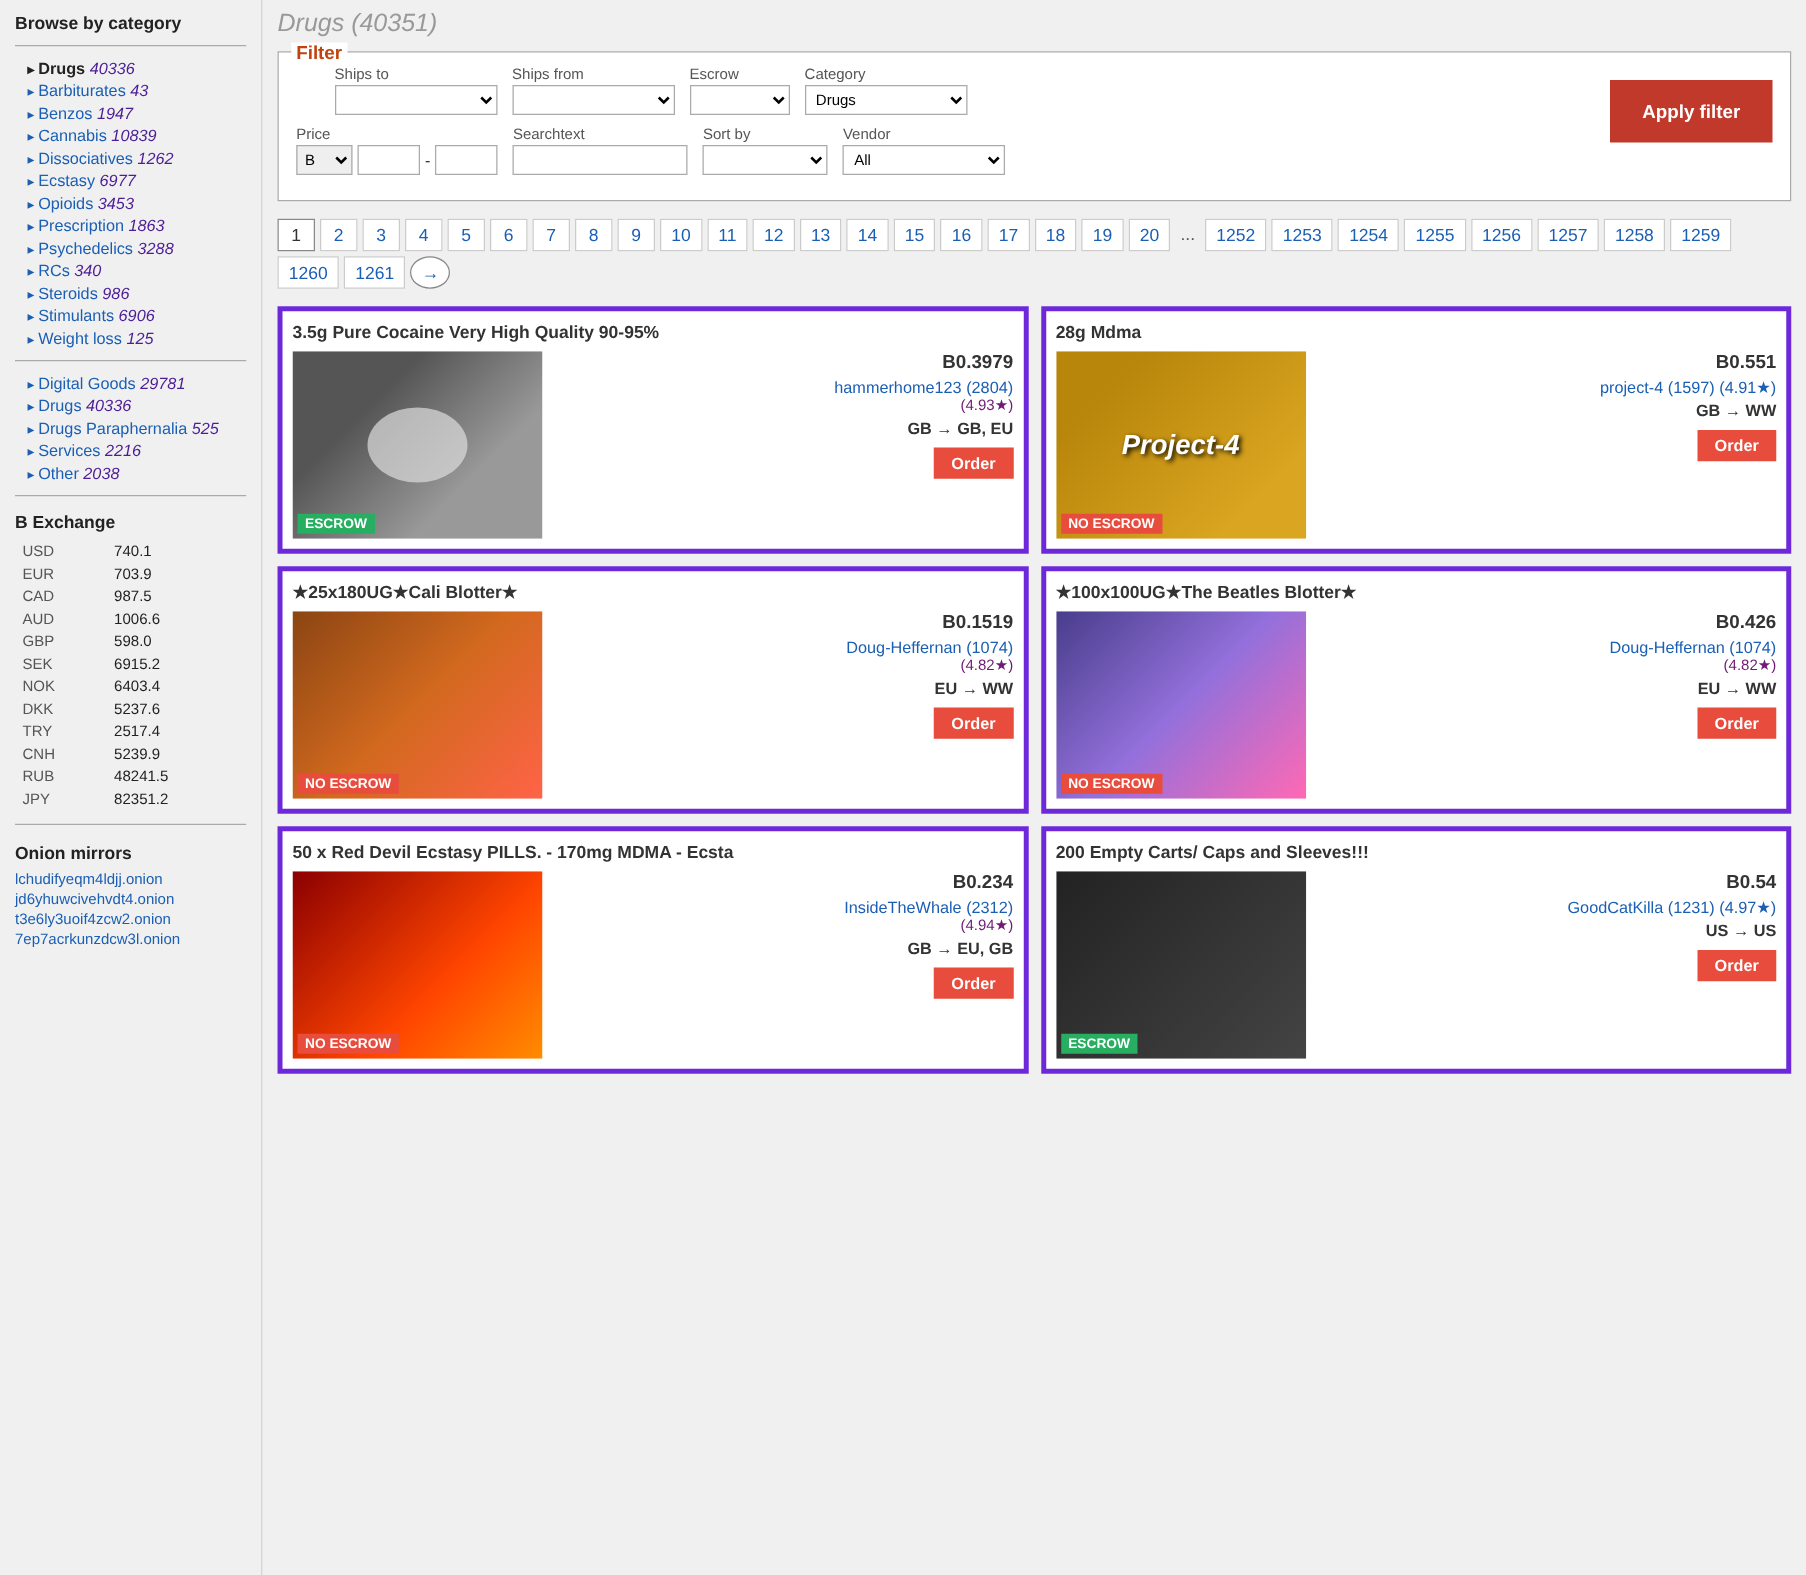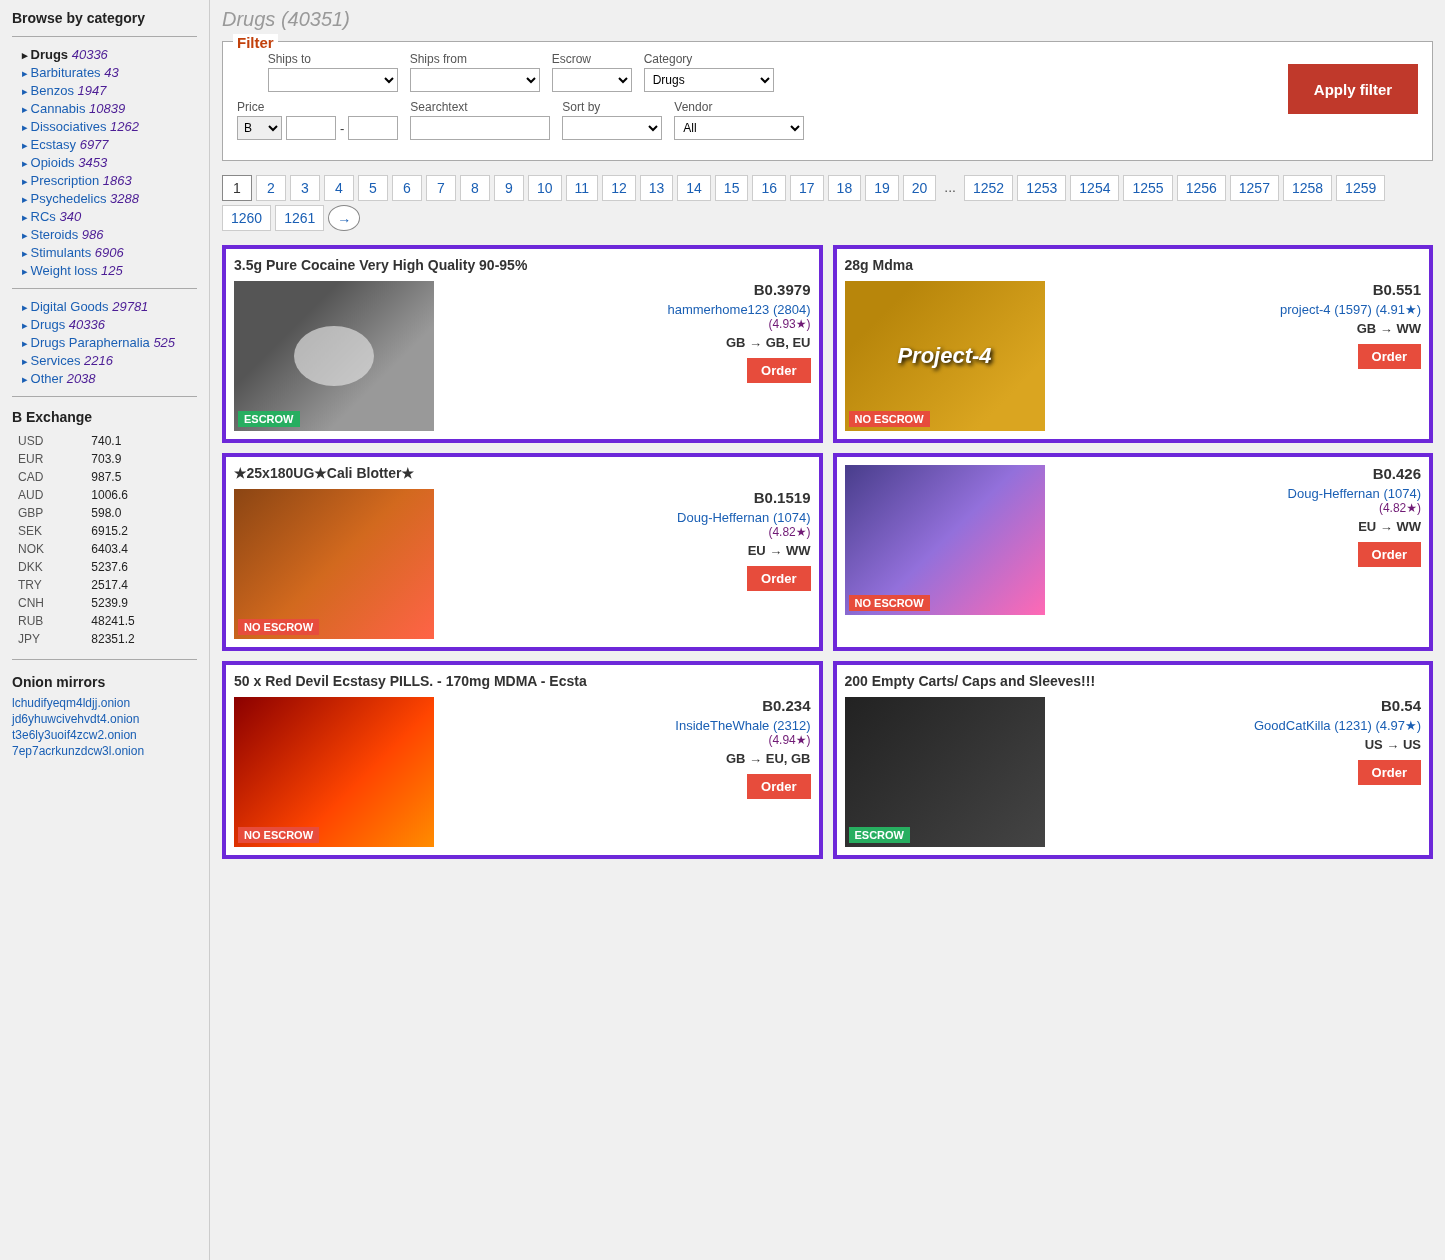--- a/index.html
+++ b/index.html
@@ -334,20 +334,21 @@
       <div class="product-info">
         <div class="product-price">B0.1519</div>
         <div class="product-vendor">Doug-Heffernan (1074)</div>
         <div class="product-rating">(4.82★)</div>
         <div class="product-shipping">EU → WW</div>
         <button class="order-btn">Order</button>
       </div>
     </div>
   </div>
         <div class="product-card">
+    <div class="product-title">★100x100UG★The Beatles Blotter★</div>
     <div class="product-body">
       <div class="product-image-wrap">
         <div class="product-image">
           <div style="width:100%;height:100%;background:linear-gradient(135deg,#483D8B 0%,#9370DB 50%,#FF69B4 100%);"></div>
         </div>
         <span class="escrow-badge red-badge">NO ESCROW</span>
       </div>
       <div class="product-info">
         <div class="product-price">B0.426</div>
         <div class="product-vendor">Doug-Heffernan (1074)</div>

